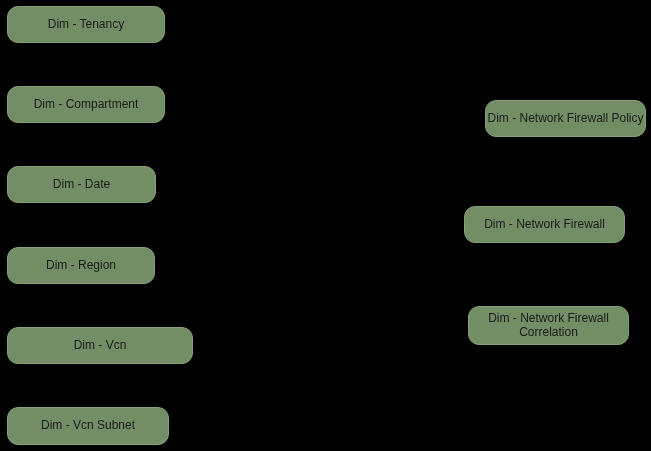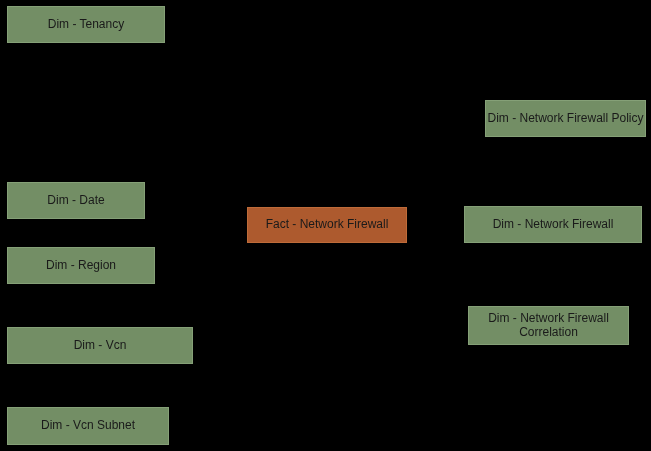--- a/index.html
+++ b/index.html
@@ -11,21 +11,21 @@
     position: relative;
     width: 651px;
     height: 451px;
     background: var(--bg, #000000);
     font-family: "Liberation Sans", sans-serif;
     overflow: hidden;
   }
   .node {
     position: absolute;
     box-sizing: border-box;
-    border-radius: 0;
+    border-radius: 11px;
     display: flex;
     align-items: center;
     justify-content: flex-start;
     text-align: center;
     font-size: 12px;
     line-height: 1.15;
     color: var(--label-text, #1a1a1a);
     padding: 0 1px;
   }
   .node.dim {
@@ -42,40 +42,40 @@
   }
 </style>
 </head>
 <body>
 
 <div class="canvas">
 
   <div class="node dim" style="left:7px;  top:6px;   width:158px; height:37px">
     <span>Dim - Tenancy</span>
   </div>
-  <div class="node dim" style="left:7px;  top:182px; width:138px; height:37px">
+  <div class="node dim" style="left:7px;  top:86px;  width:158px; height:37px">
+    <span>Dim - Compartment</span>
+  </div>
+  <div class="node dim" style="left:7px;  top:166px; width:149px; height:37px">
     <span>Dim - Date</span>
   </div>
   <div class="node dim" style="left:7px;  top:247px; width:148px; height:37px">
     <span>Dim - Region</span>
   </div>
   <div class="node dim" style="left:7px;  top:327px; width:186px; height:37px">
     <span>Dim - Vcn</span>
   </div>
   <div class="node dim" style="left:7px;  top:407px; width:162px; height:38px">
     <span>Dim - Vcn Subnet</span>
   </div>
 
-  <div class="node fact" style="left:247px; top:207px; width:160px; height:36px">
-    <span>Fact - Network Firewall</span>
-  </div>
 
   <div class="node dim" style="left:485px; top:100px; width:161px; height:37px">
     <span>Dim - Network Firewall Policy</span>
   </div>
-  <div class="node dim" style="left:464px; top:206px; width:178px; height:37px">
+  <div class="node dim" style="left:464px; top:206px; width:161px; height:37px">
     <span>Dim - Network Firewall</span>
   </div>
   <div class="node dim" style="left:468px; top:306px; width:161px; height:39px">
     <span>Dim - Network Firewall Correlation</span>
   </div>
 
 </div>
 
 </body></html>

